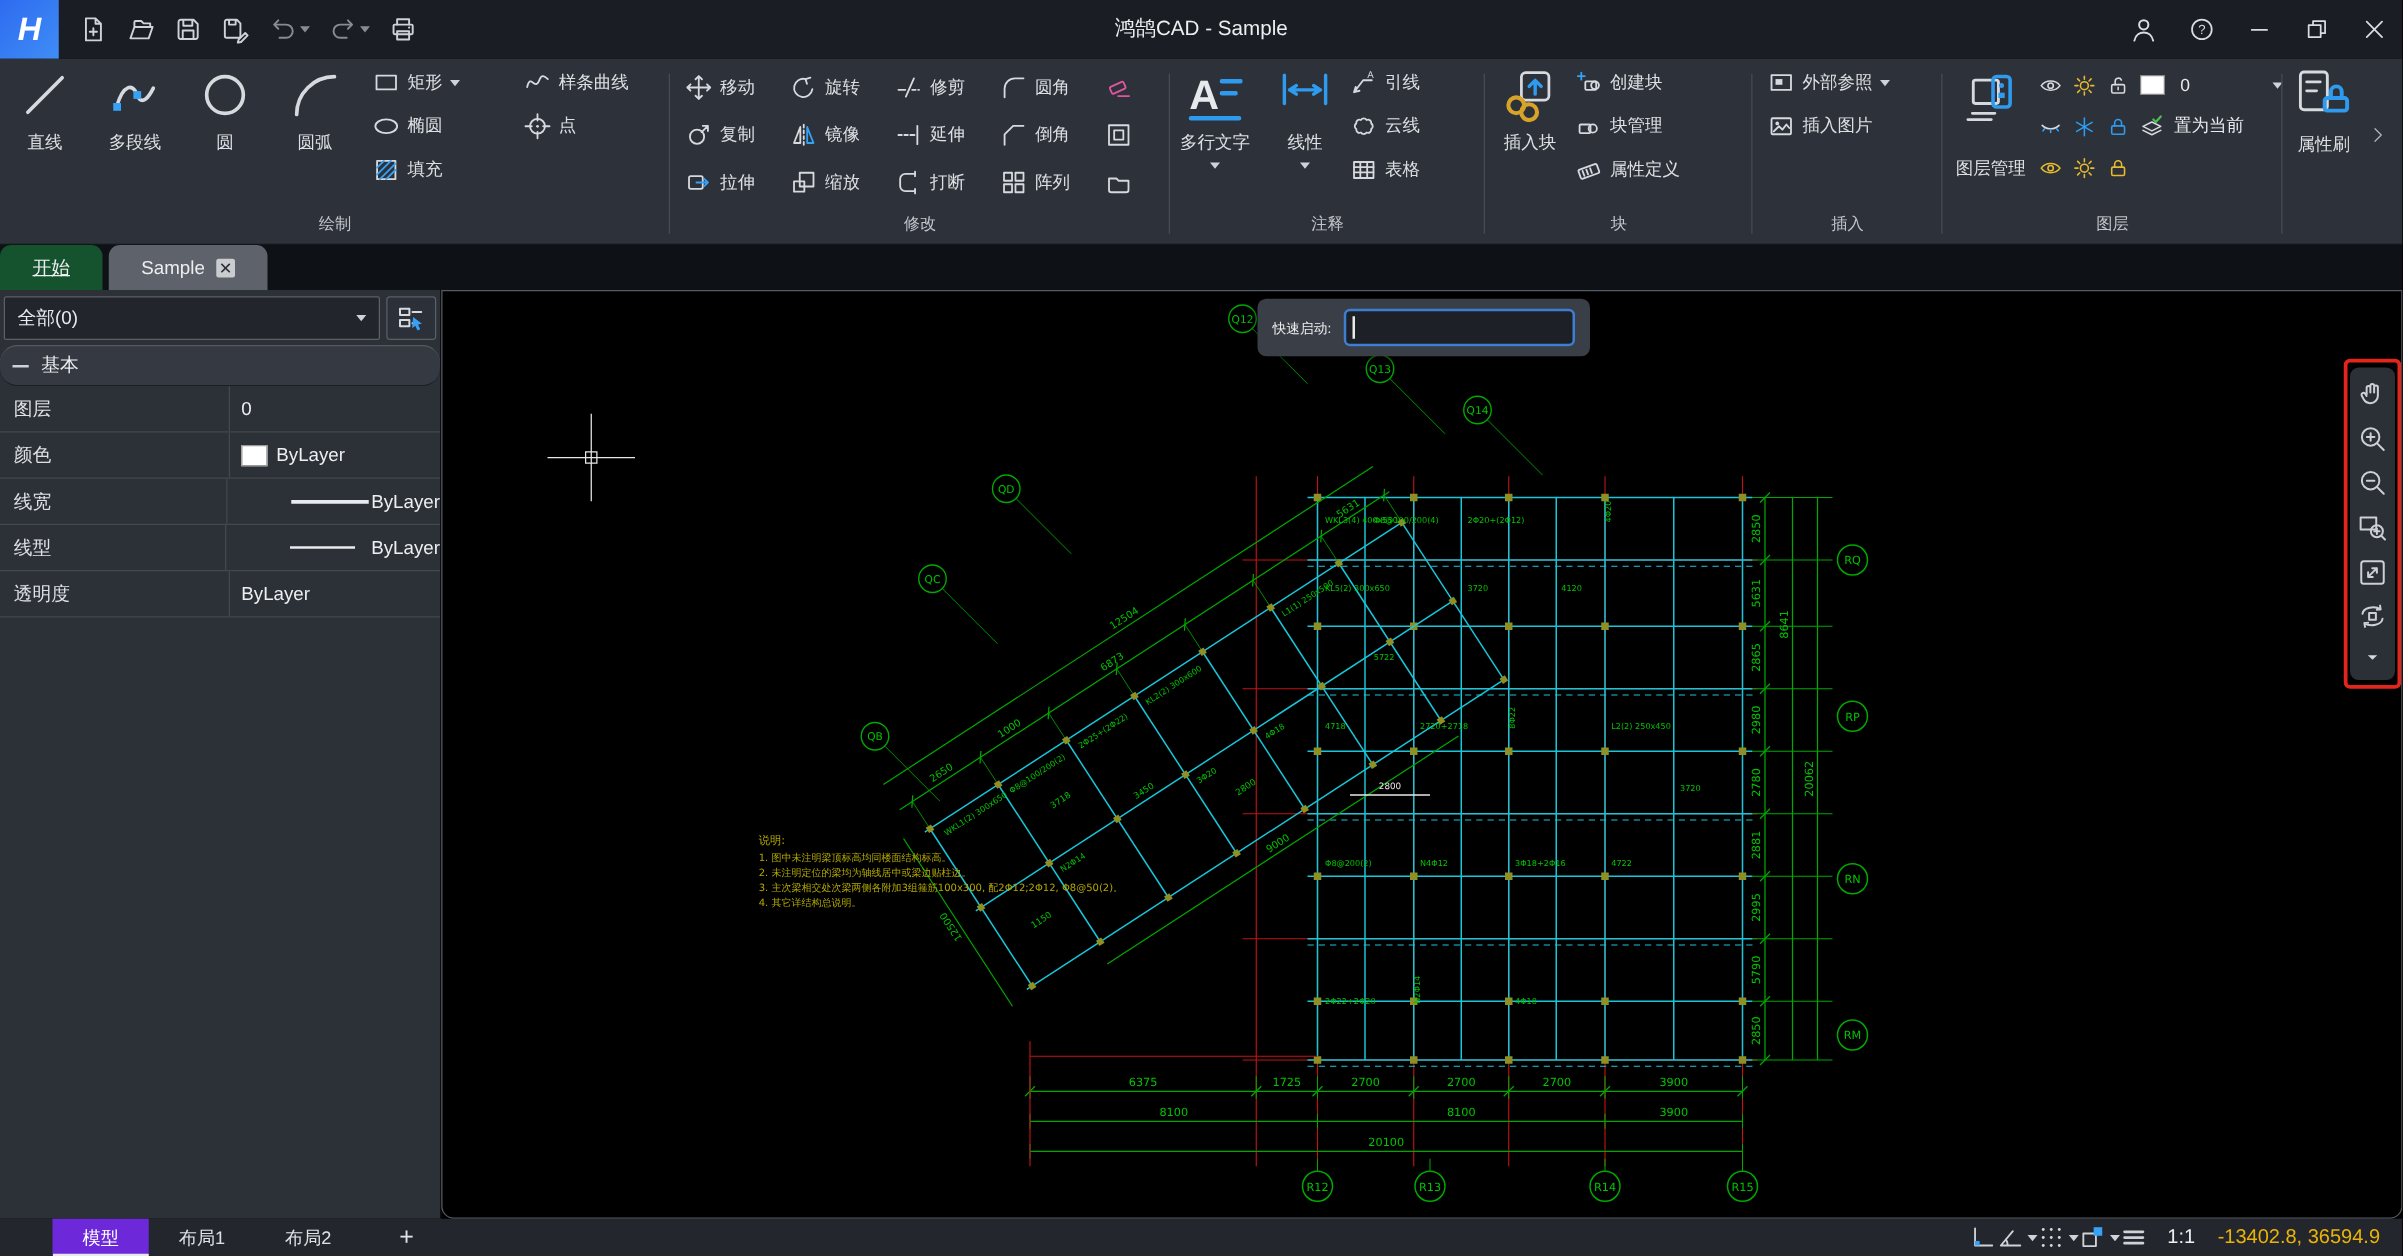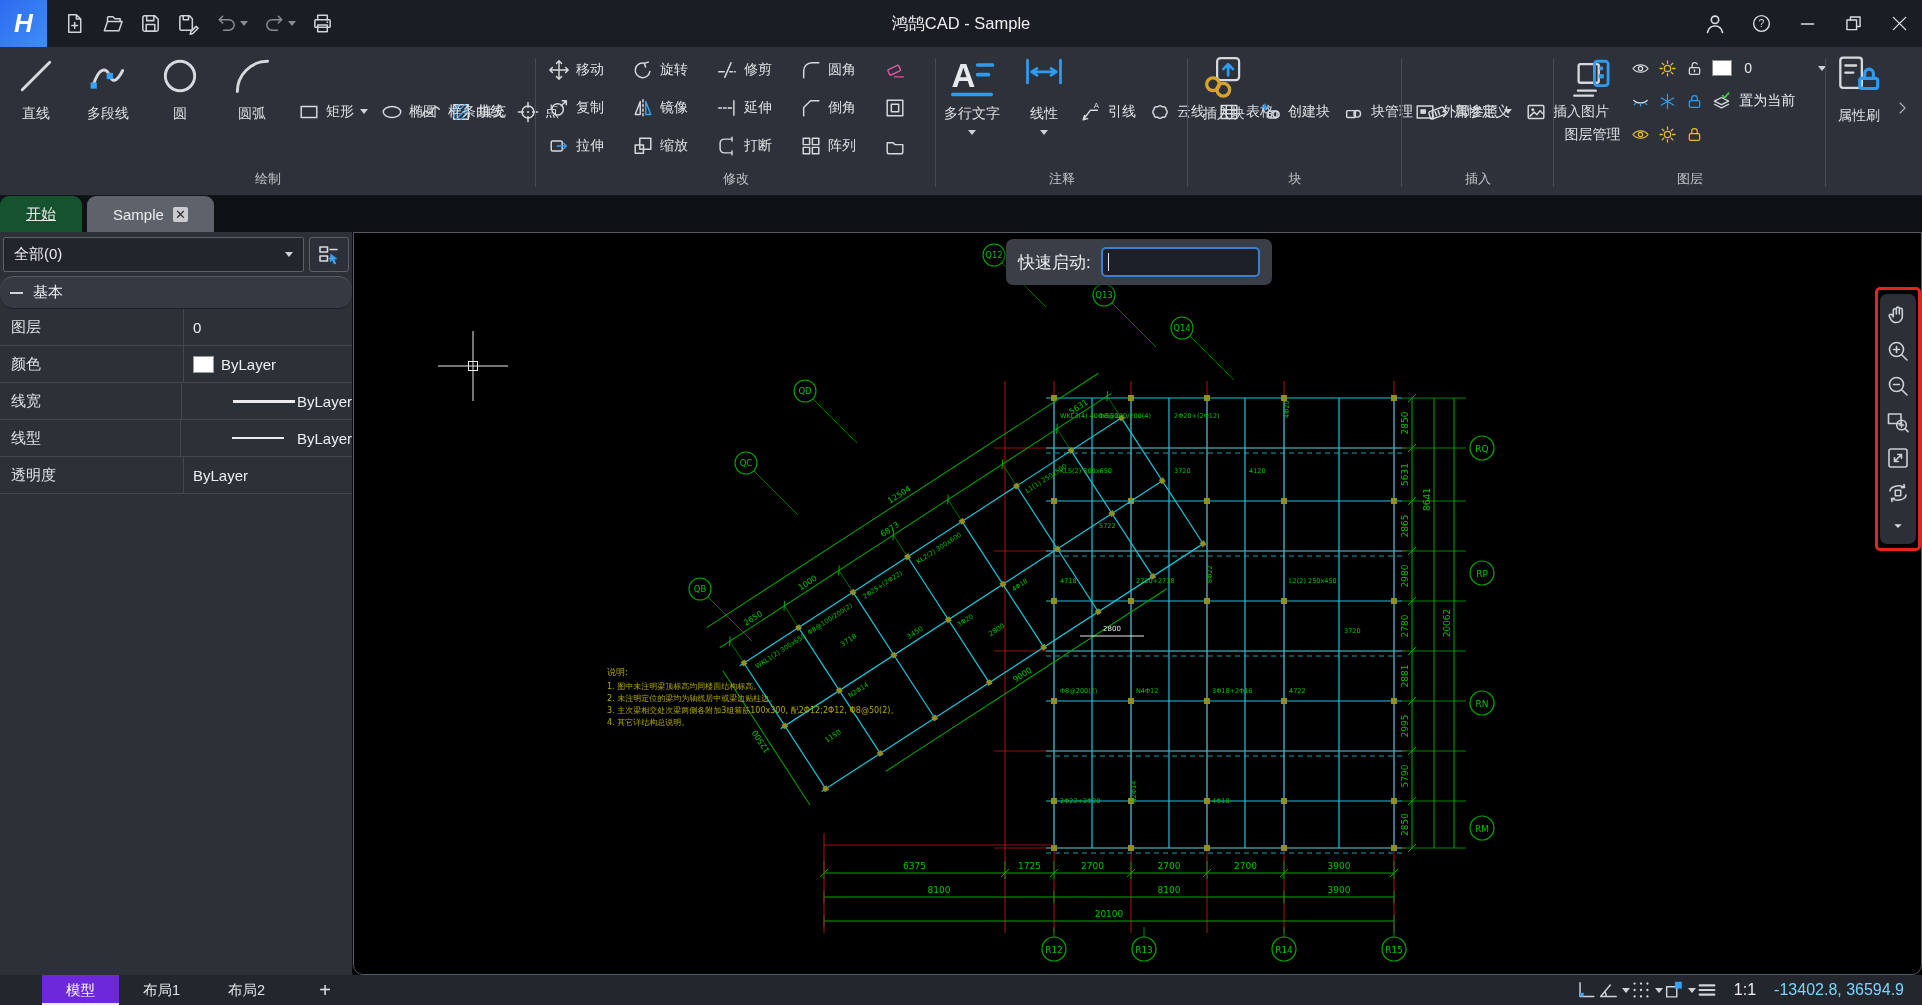--- a/index.html
+++ b/index.html
@@ -24,21 +24,21 @@
   
   .ribbon{position:absolute;left:0;top:47px;width:1922px;height:149px;background:#2d3139;display:flex;
           border-bottom:1px solid #13161b;box-sizing:border-box;}
   .rib-group{position:relative;display:flex;flex-direction:column;box-sizing:border-box;}
   .rib-group::after{content:'';position:absolute;right:0;top:12px;bottom:8px;width:1px;background:#474b53;}
   .rib-group:last-child::after{display:none;}
   .rib-content{height:121px;position:relative;display:flex;}
   .rib-label{height:26px;text-align:center;font-size:13px;color:#c2c5ca;line-height:22px;}
   .rib-large{display:flex;flex-direction:column;align-items:center;padding-top:7px;gap:7px;width:72px;}
   .rib-large .lbl{font-size:14px;color:#dde0e3;white-space:nowrap;}
-  .rib-col{display:flex;justify-content:flex-start;padding-top:8px;gap:13px;}
+  .rib-col{display:flex;flex-direction:column;justify-content:flex-start;padding-top:8px;gap:13px;}
   .rib-small{display:flex;align-items:center;gap:6px;white-space:nowrap;}
   .rib-small .lbl{font-size:14px;color:#dde0e3;}
   .rib-rows{display:flex;flex-direction:column;padding-top:6px;gap:5px;}
   .rib-row{display:flex;align-items:center;height:33px;}
   .rib-row .rib-small{width:84px;}
   .rib-row .rib-small.noname{width:36px;}
   .layer-left{display:flex;flex-direction:column;align-items:center;width:78px;padding-top:7px;gap:4px;}
   .layer-left .lbl{font-size:14px;color:#dde0e3;margin-top:22px;}
   .layer-ctrls{display:flex;flex-direction:column;gap:9px;padding-top:9px;}
   .layer-ctrl-row{display:flex;align-items:center;gap:8px;height:24px;}
@@ -71,40 +71,40 @@
   .swatch{width:19px;height:15px;background:#fff;border:1px solid #999;}
   .lw-line{width:62px;height:3px;background:#e9ebee;display:inline-block;}
   .lt-line{width:52px;height:1.5px;background:#e9ebee;display:inline-block;margin-right:6px;}
   
   .canvas{position:absolute;left:353px;top:232px;width:1569px;height:743px;background:#000;box-sizing:border-box;
           border:1px solid #565a61;border-radius:0 0 10px 10px;overflow:hidden;}
   #cad-svg{position:absolute;left:0;top:0;}
   .quick-launch{position:absolute;left:652px;top:6px;width:266px;height:46px;background:#3a3e46;
                 border-radius:7px;display:flex;align-items:center;gap:10px;padding:0 12px;box-sizing:border-box;
                 box-shadow:0 2px 8px rgba(0,0,0,.6);}
-  .ql-label{font-size:17px;color:#eceef0;white-space:nowrap;}
+  .ql-label{font-size:11px;color:#eceef0;white-space:nowrap;}
   .ql-field{position:relative;flex:1;height:30px;}
   .ql-input{width:100%;height:100%;box-sizing:border-box;background:#1d2127;border:2px solid #3c7fd2;
             border-radius:5px;outline:none;color:#e9ebee;padding:0 8px;font-size:14px;}
   .ql-caret{position:absolute;left:7px;top:6px;width:1.5px;height:18px;background:#e8e8e8;}
   .navbox{position:absolute;left:1521px;top:54px;width:46px;height:264px;border:3px solid #e3261c;
           border-radius:5px;box-sizing:border-box;display:flex;align-items:center;justify-content:center;}
   .navbar{width:36px;height:250px;background:#2b2f36;border-radius:7px;display:flex;flex-direction:column;
           align-items:center;justify-content:space-between;padding:9px 0;box-sizing:border-box;}
   
   .statusbar{position:absolute;left:0;top:975px;width:1922px;height:30px;background:#23262c;
              display:flex;align-items:center;font-size:14.5px;}
   .sheet-tabs{display:flex;align-items:stretch;height:30px;margin-left:42px;}
   .sheet-tab{padding:0 24px;display:flex;align-items:center;color:#dfe2e5;}
   .sheet-tab.active{background:#6d28d9;box-shadow:inset 0 -2px 0 #e6e8ea;color:#fff;}
   .sheet-add{width:44px;display:flex;align-items:center;justify-content:center;font-size:20px;color:#dfe2e5;margin-left:14px;}
   .status-right{margin-left:auto;display:flex;align-items:center;padding-right:18px;}
   .status-ic{display:flex;align-items:center;gap:3px;}
   .status-scale{font-size:16px;color:#eceef0;margin-left:16px;}
-  .status-coords{font-size:16px;color:#7dd3fc;margin-left:18px;}
+  .status-coords{font-size:16px;color:#eab308;margin-left:18px;}
 </style>
 </head>
 <body>
 
 <div class="titlebar">
   <div class="app-logo">
       <span>H</span>
     </div>
   <div class="qat" id="qat">
       <span class="qat-btn">

